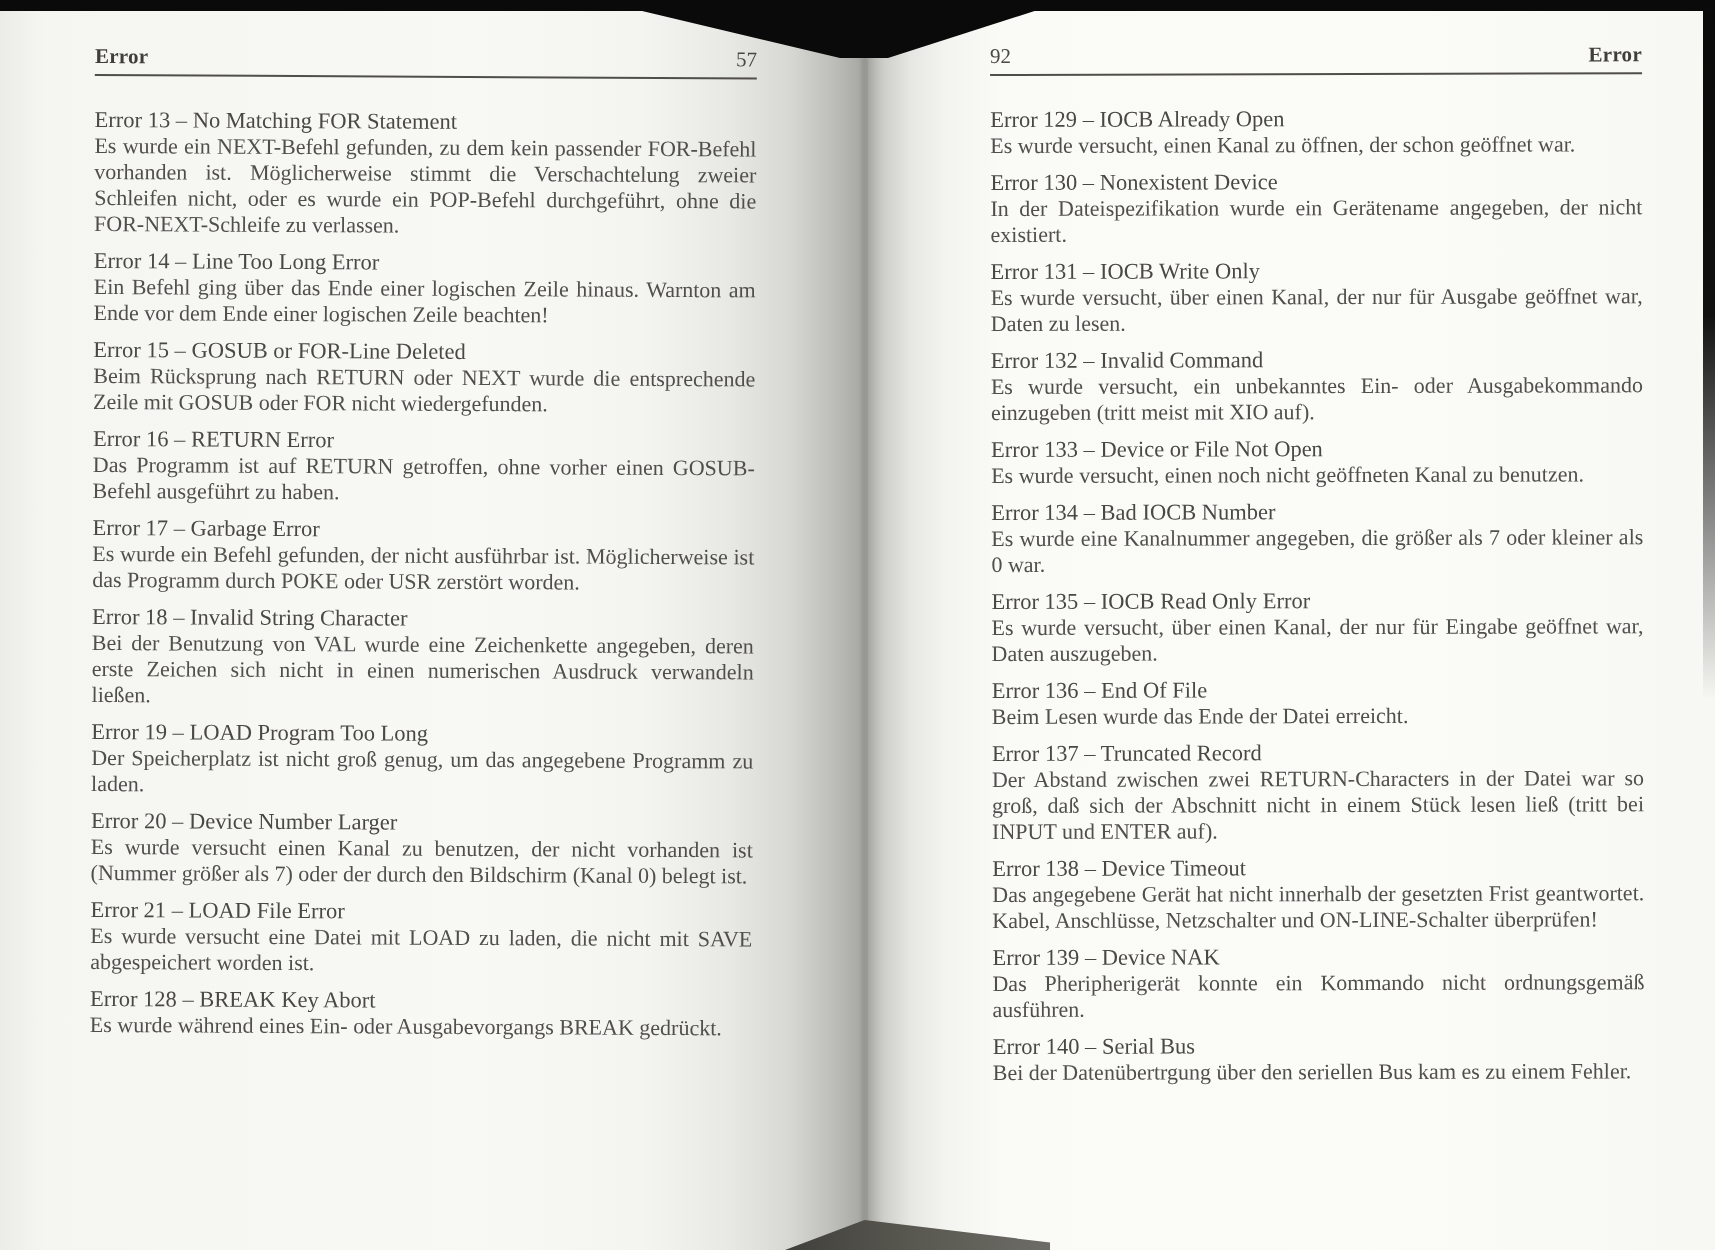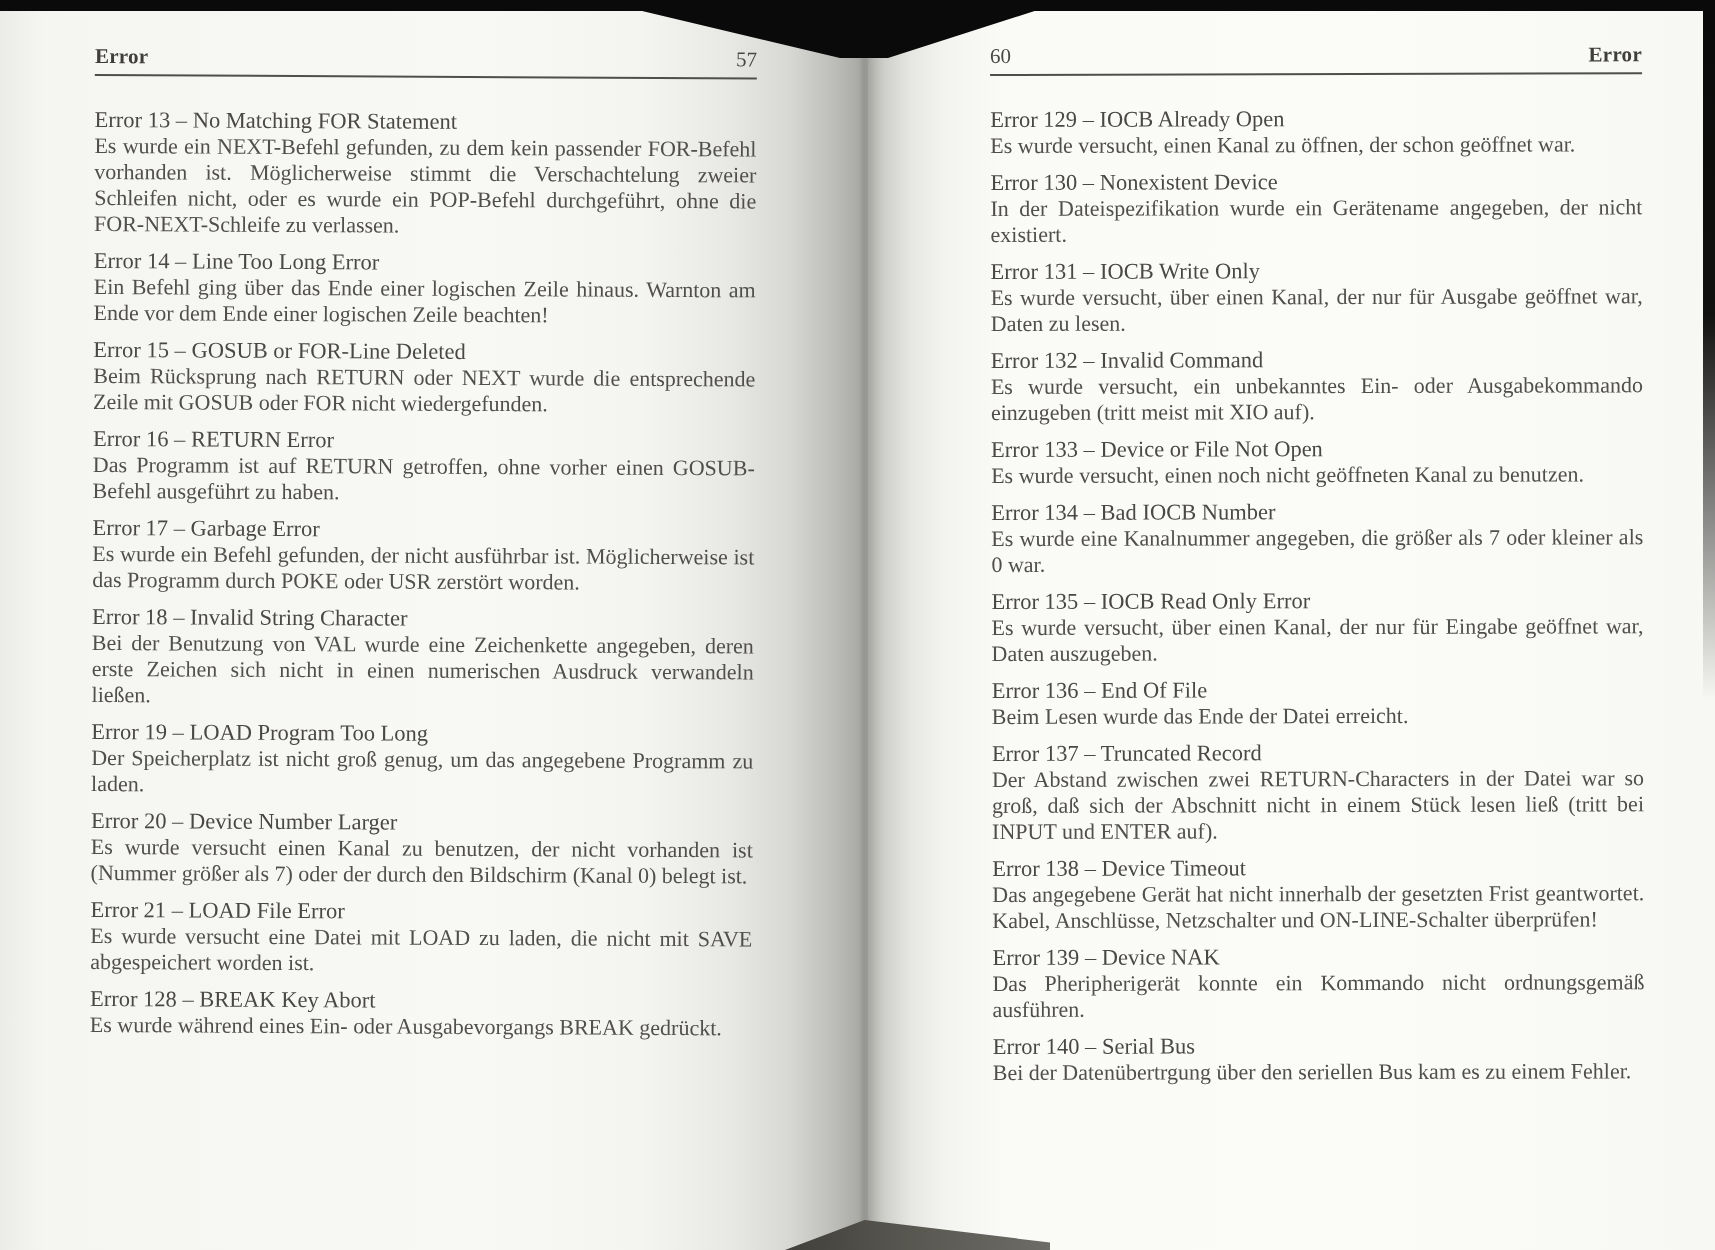--- a/index.html
+++ b/index.html
@@ -170,21 +170,21 @@
           <div class="error-heading">Error 128 – BREAK Key Abort</div>
           <p class="error-description">Es wurde während eines Ein- oder Ausgabevorgangs BREAK gedrückt.</p>
         </div>
       </div>
     </div>
   </div>
 
   <div class="page page-right">
     <div class="page-content content-right">
       <div class="page-header">
-        <span class="page-number">60</span>
+        <span class="page-number">92</span>
         <span class="running-title">Error</span>
       </div>
       <div class="entries">
         <div class="error-entry">
           <div class="error-heading">Error 129 – IOCB Already Open</div>
           <p class="error-description">Es wurde versucht, einen Kanal zu öffnen, der schon geöffnet war.</p>
         </div>
         <div class="error-entry">
           <div class="error-heading">Error 130 – Nonexistent Device</div>
           <p class="error-description">In der Dateispezifikation wurde ein Gerätename angegeben, der nicht existiert.</p>

